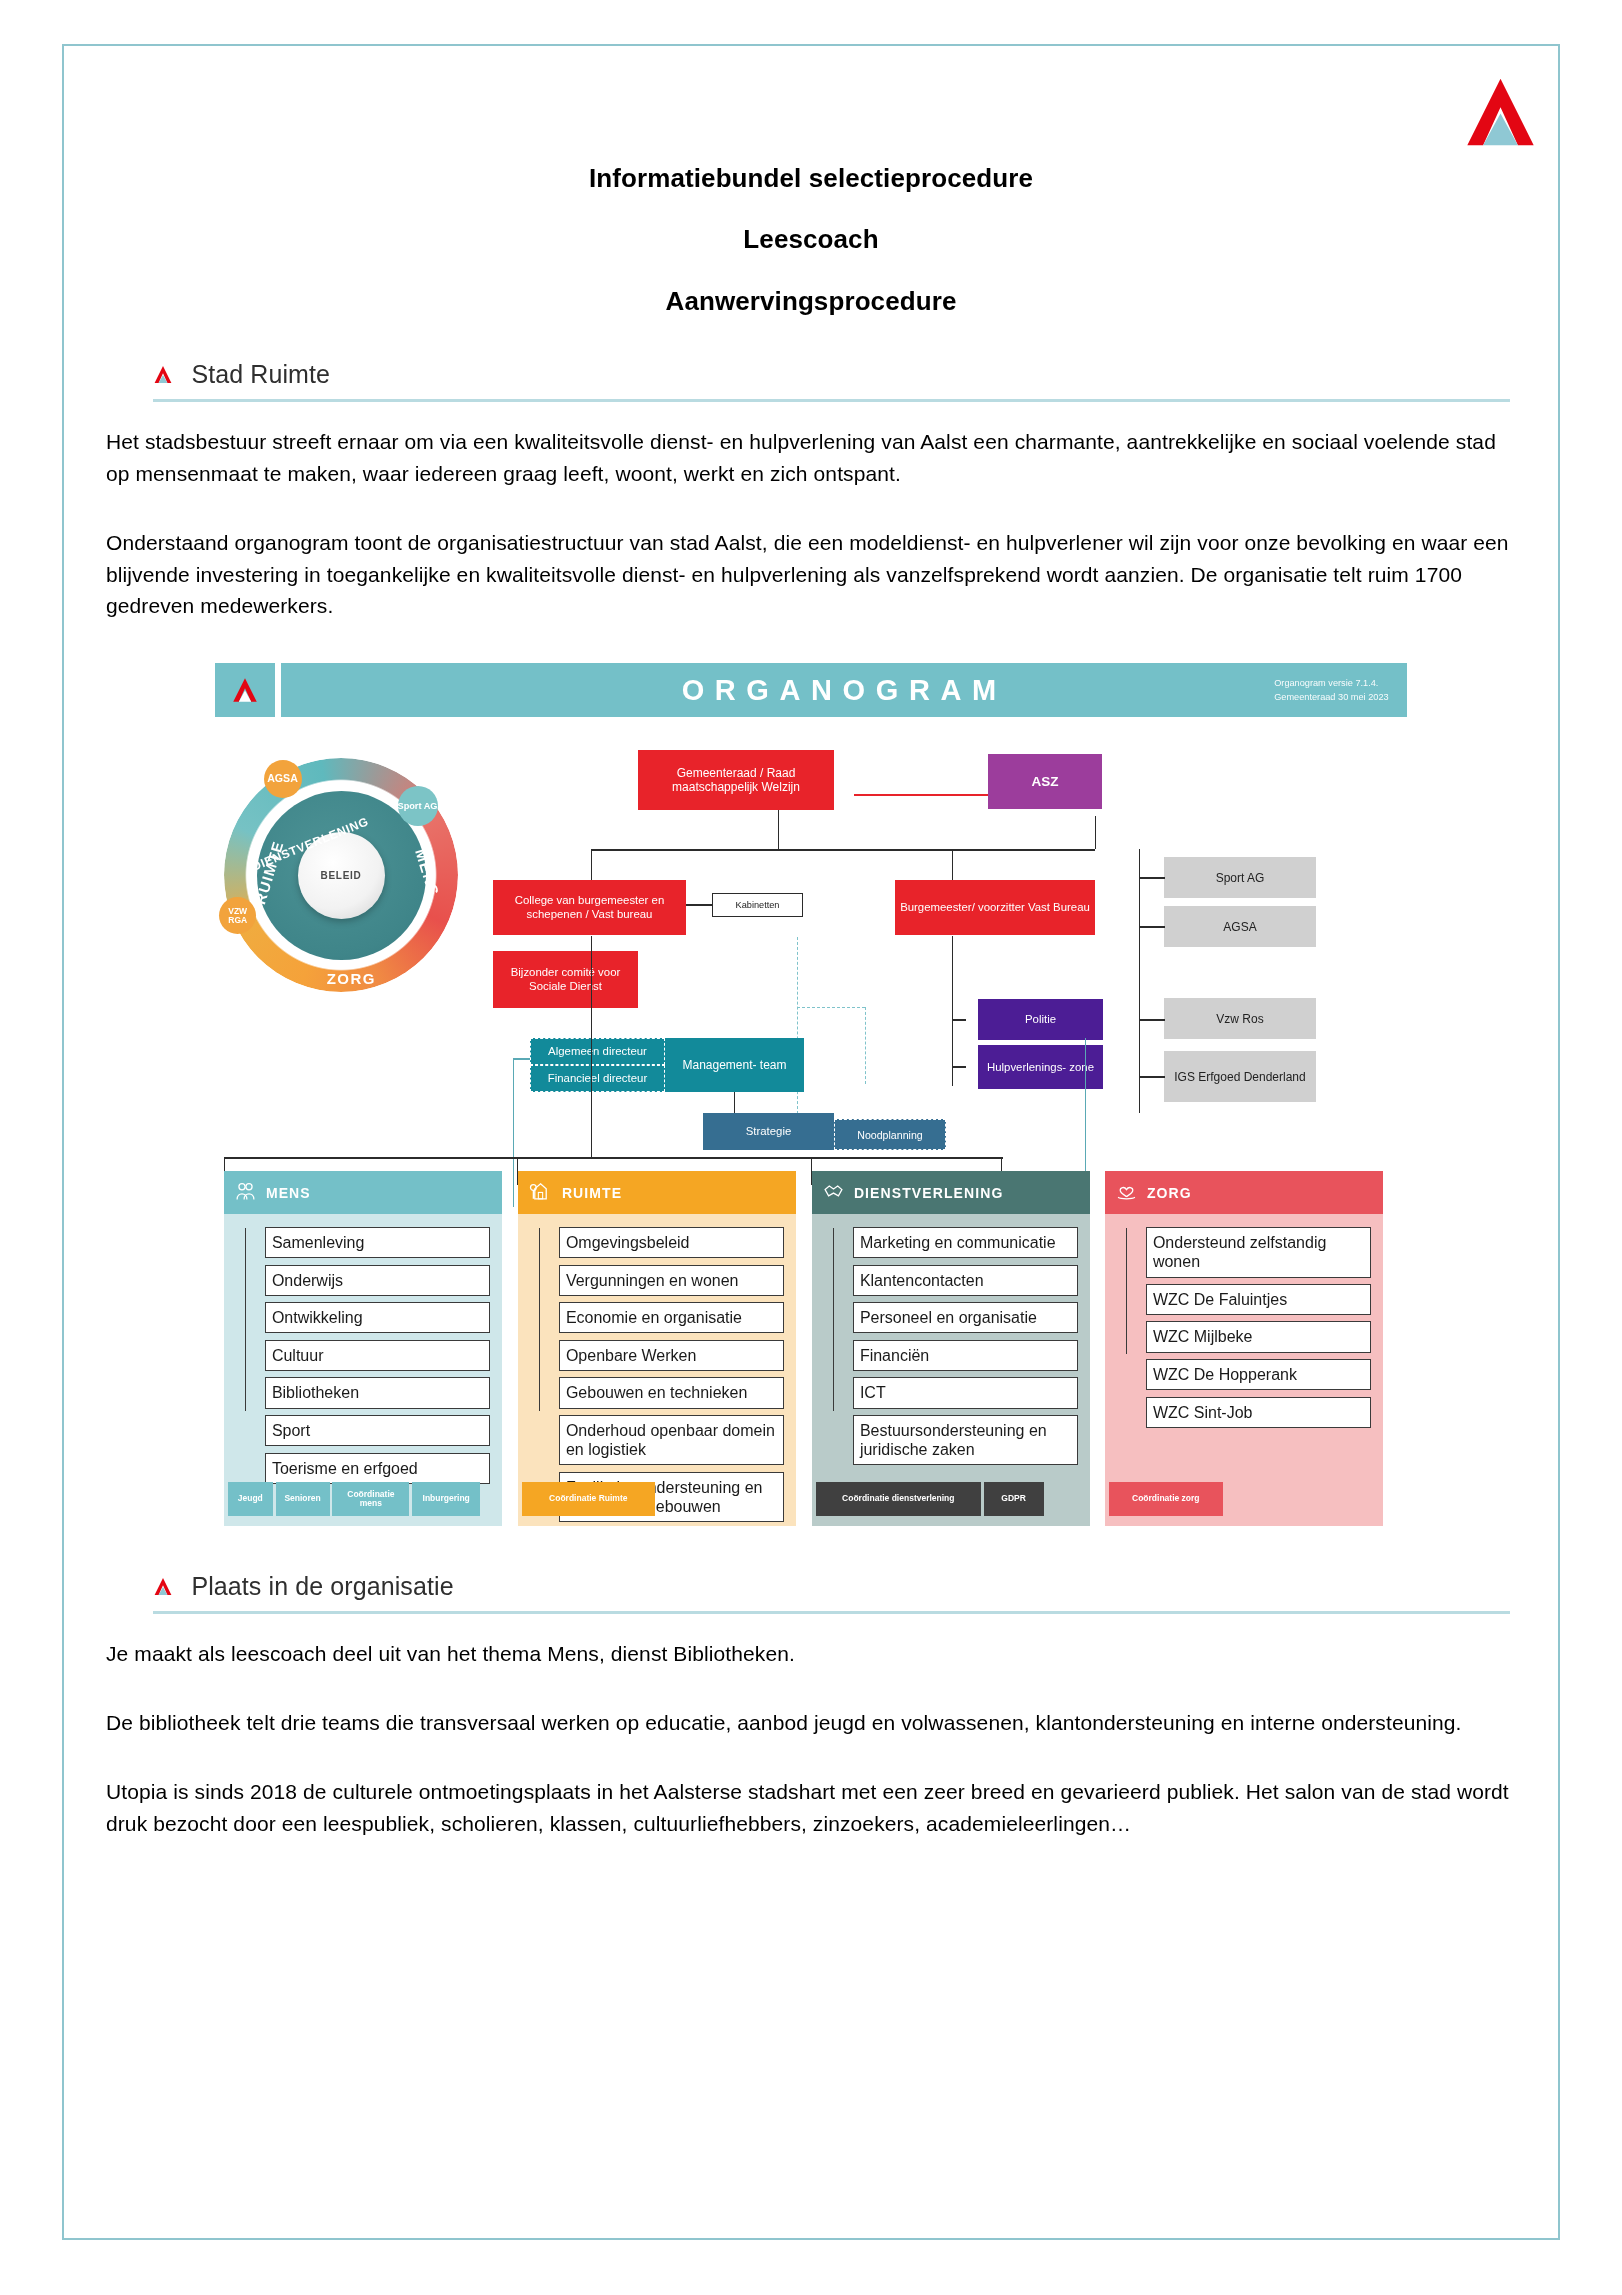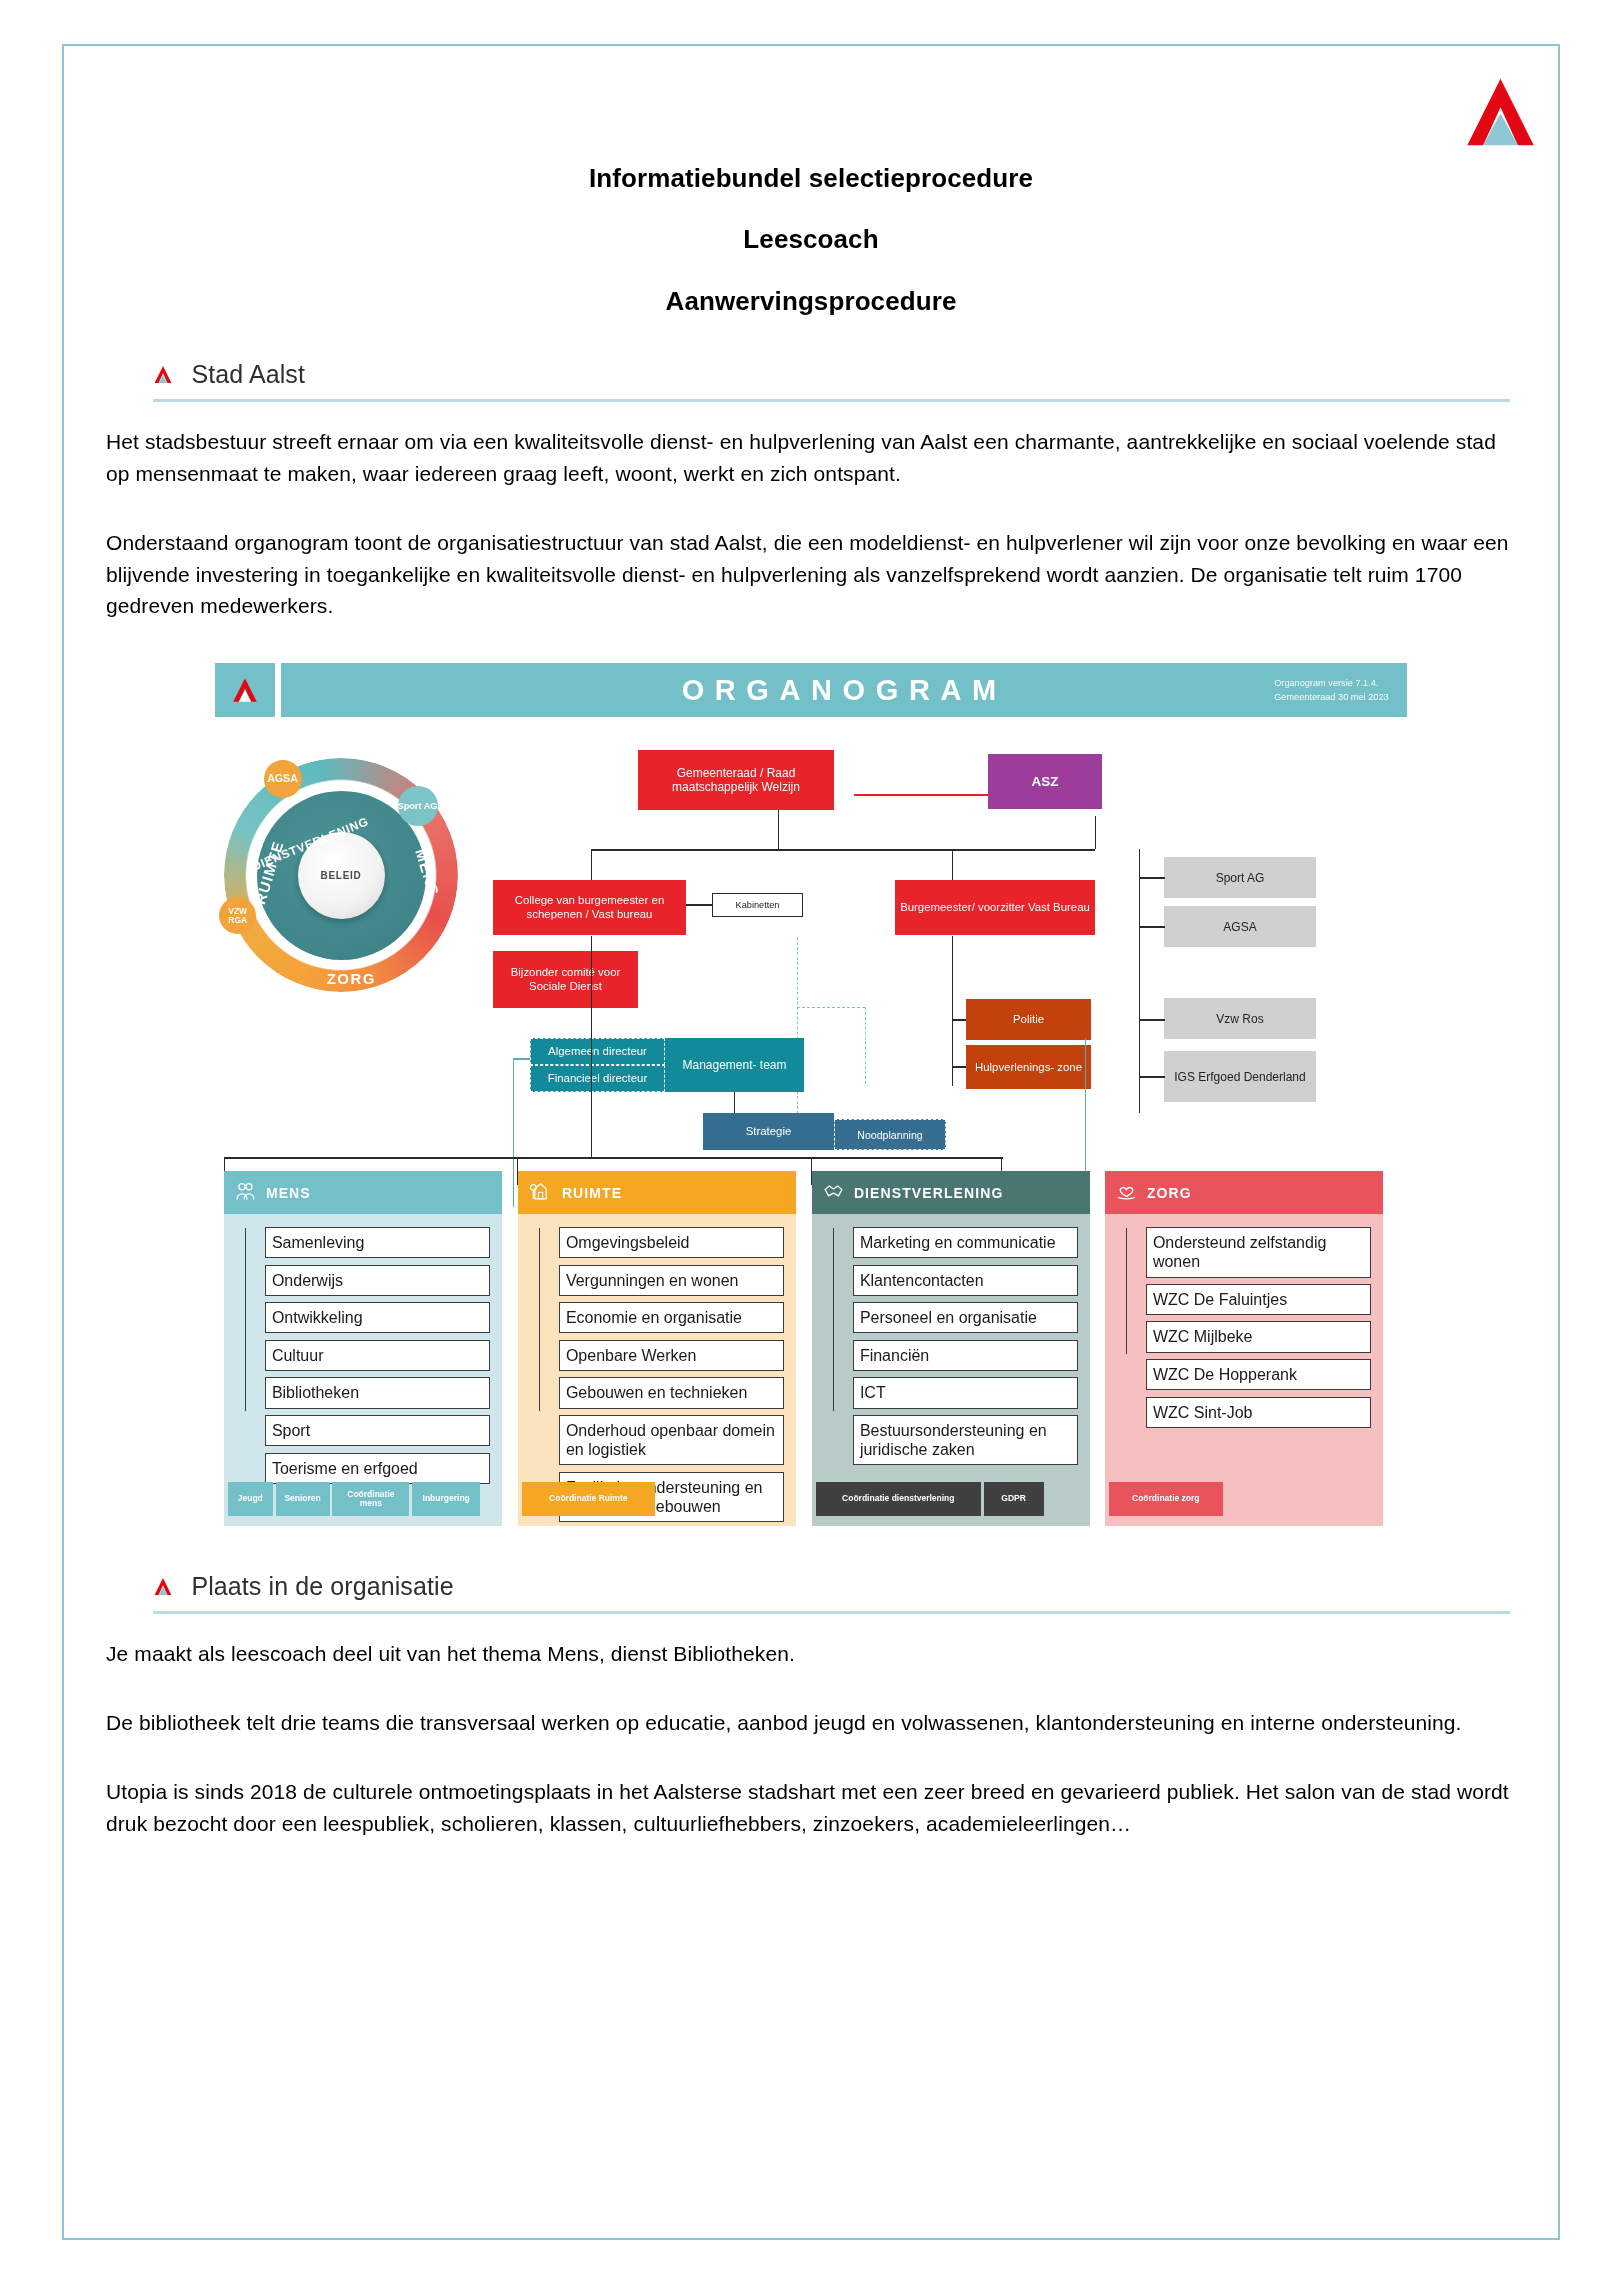--- a/index.html
+++ b/index.html
@@ -124,21 +124,21 @@
   }
   .bub-agsa{left:40px;top:1.4px;width:38px;height:38px;background:#f2a33c;font-size:10.6px;}
   .bub-sport{right:20px;top:28px;width:40px;height:40px;background:#7cc4c6;font-size:9.2px;}
   .bub-vzw{left:-4.3px;top:139px;width:37px;height:37px;background:#f2a33c;font-size:8.5px;}
 
   
   .bx{position:absolute;box-sizing:border-box;display:flex;align-items:center;justify-content:center;
       text-align:center;color:#fff;line-height:1.18;padding:2.8px 4.3px;}
   .bx.red{background:#e8232a;}
   .bx.purple{background:#9c3d9c;}
-  .bx.green{background:#c2410c;}
+  .bx.green{background:#4c1d95;margin-left:12px;}
   .bx.gray{background:#d0d0d0;color:#222;}
   .bx.teal{background:#128a9a;}
   .bx.blue{background:#366e91;}
   .bx.white{background:#fff;color:#222;border:1.4px solid #2b2b2b;}
   .bx.dashed{border:1.4px dashed #fff;}
   .bx.dashedblue{border:1.4px dashed #fff;background:#366e91;}
 
   .conn{position:absolute;background:#2b2b2b;}
   .conn.v{width:1.4px;}
   .conn.h{height:1.4px;}
@@ -203,21 +203,21 @@
     <div class="doc-title t2">Leescoach</div>
     <div class="doc-title t3">Aanwervingsprocedure</div>
 
     <div class="section-head">
       <span class="mini-logo">
         <svg viewBox="0 0 100 100" width="20" height="21" aria-hidden="true">
           <polygon points="50,8 92,92 72,92 50,44 28,92 8,92" fill="#e30613"></polygon>
           <polygon points="50,52 72,92 28,92" fill="#8fc8d4"></polygon>
         </svg>
       </span>
-      <span class="sh-text">Stad Aalst</span>
+      <span class="sh-text">Stad Ruimte</span>
     </div>
     <div class="section-rule"></div>
 
     <p class="body">Het stadsbestuur streeft ernaar om via een kwaliteitsvolle dienst- en hulpverlening van Aalst een charmante, aantrekkelijke en sociaal voelende stad op mensenmaat te maken, waar iedereen graag leeft, woont, werkt en zich ontspant.</p>
     <p class="body gap">Onderstaand organogram toont de organisatiestructuur van stad Aalst, die een modeldienst- en hulpverlener wil zijn voor onze bevolking en waar een blijvende investering in toegankelijke en kwaliteitsvolle dienst- en hulpverlening als vanzelfsprekend wordt aanzien. De organisatie telt ruim 1700 gedreven medewerkers.</p>
 
     <div class="organogram">
 
       <div class="og-header">
         <div class="og-logo-box">

